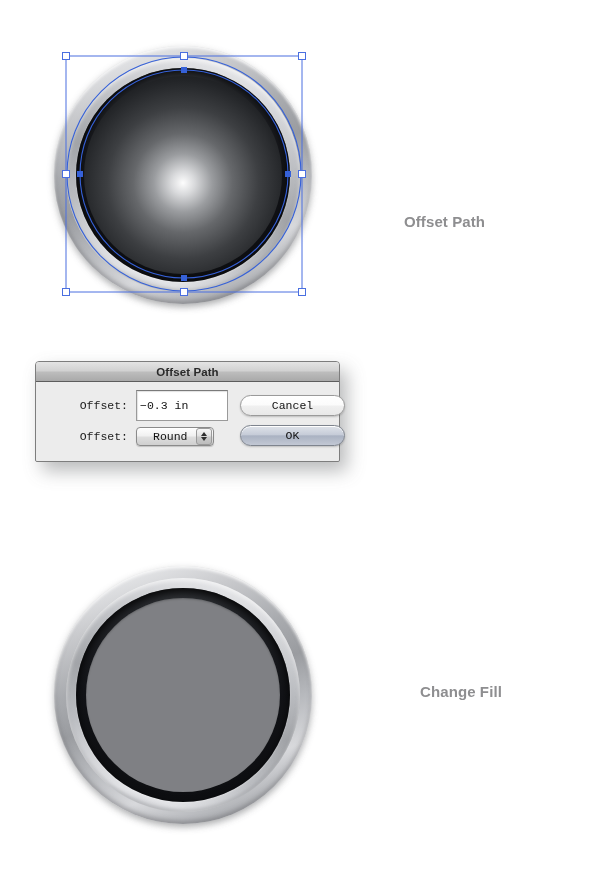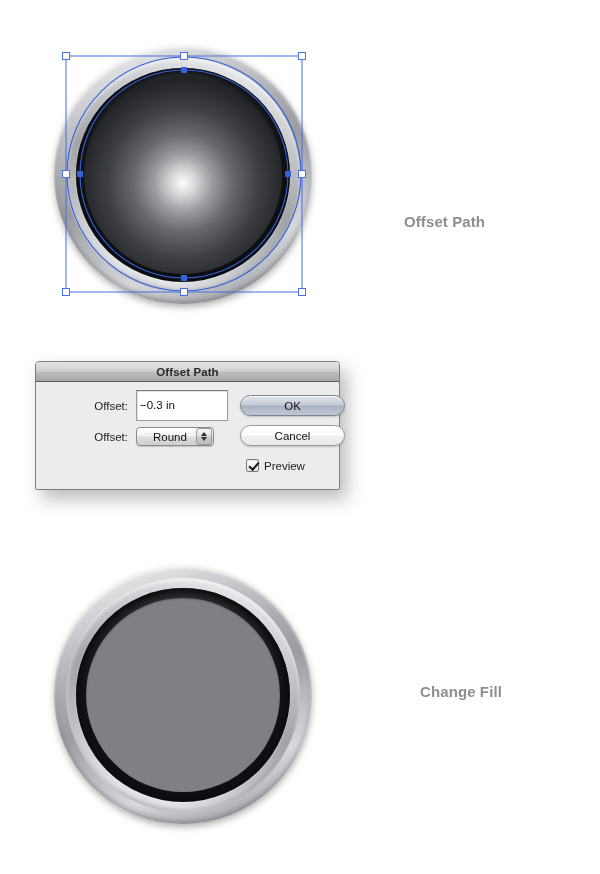--- a/index.html
+++ b/index.html
@@ -269,20 +269,21 @@
     border-color: #7e848e;
   }
   .push-button.normal {
     background: linear-gradient(to bottom, #ffffff 0%, #fbfbfb 48%, #f0f0f0 52%, #e8e8e8 100%);
     border-color: #9a9a9a;
   }
 
   
   #dialog-inner {
     display: flex;
+    font-family: Liberation Mono, monospace;
   }
   #dialog-left { }
   #dialog-right {
     margin-left: 12px;
     padding-top: 1px;
   }
   .button-slot { margin-bottom: 9px; }
   .button-slot:last-child { margin-bottom: 0; }
 
   
@@ -381,33 +382,27 @@
             </span>
           </div>
         </div>
 
 
       </div>
 
       <div id="dialog-right">
 
         <div class="button-slot">
+          <div class="push-button normal">Cancel</div>
+        </div>
+
+        <div class="button-slot">
           <div class="push-button default">OK</div>
         </div>
 
-        <div class="button-slot">
-          <div class="push-button normal">Cancel</div>
-        </div>
-
-        <div class="button-slot">
-          <div class="checkbox-row">
-            <span class="checkbox checked"></span>
-            <span class="checkbox-label">Preview</span>
-          </div>
-        </div>
 
       </div>
     </div>
   </div>
 </div>
 
 <div class="button-art" id="art-bottom">
   <div class="art-layer ring-shadow"></div>
   <div class="art-layer ring-outer"></div>
   <div class="art-layer ring-outer-sheen"></div>

